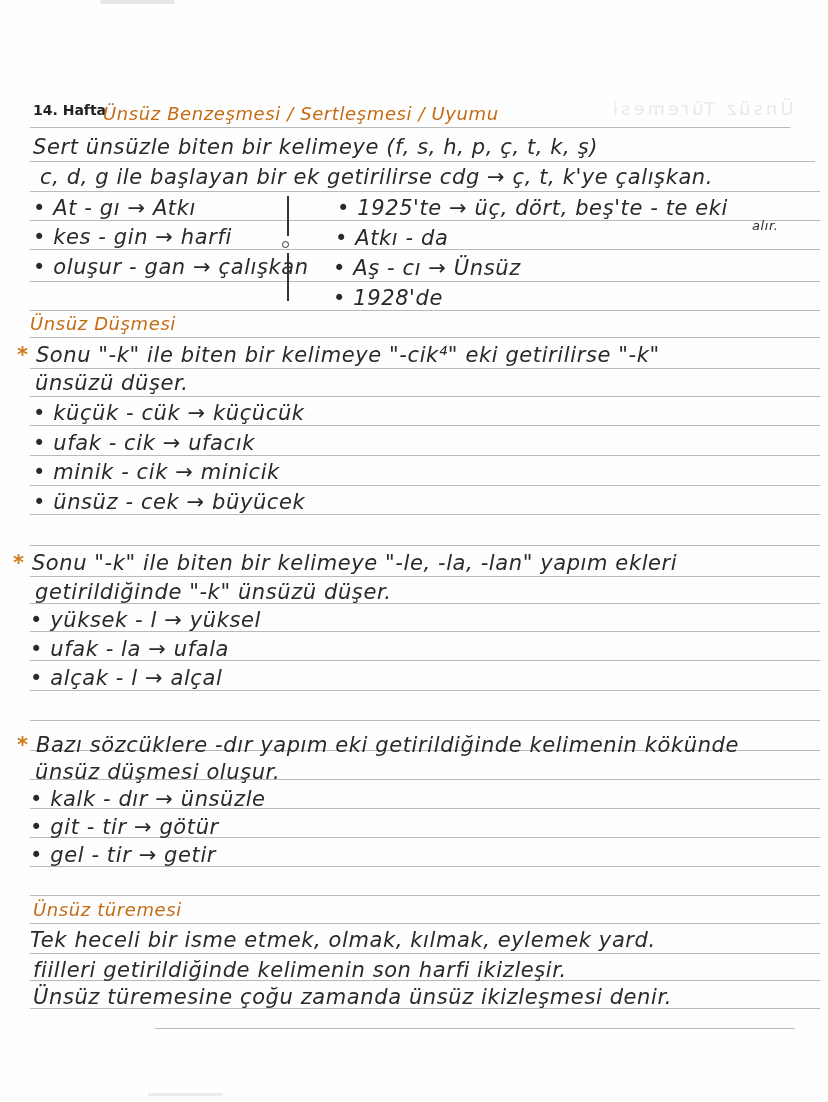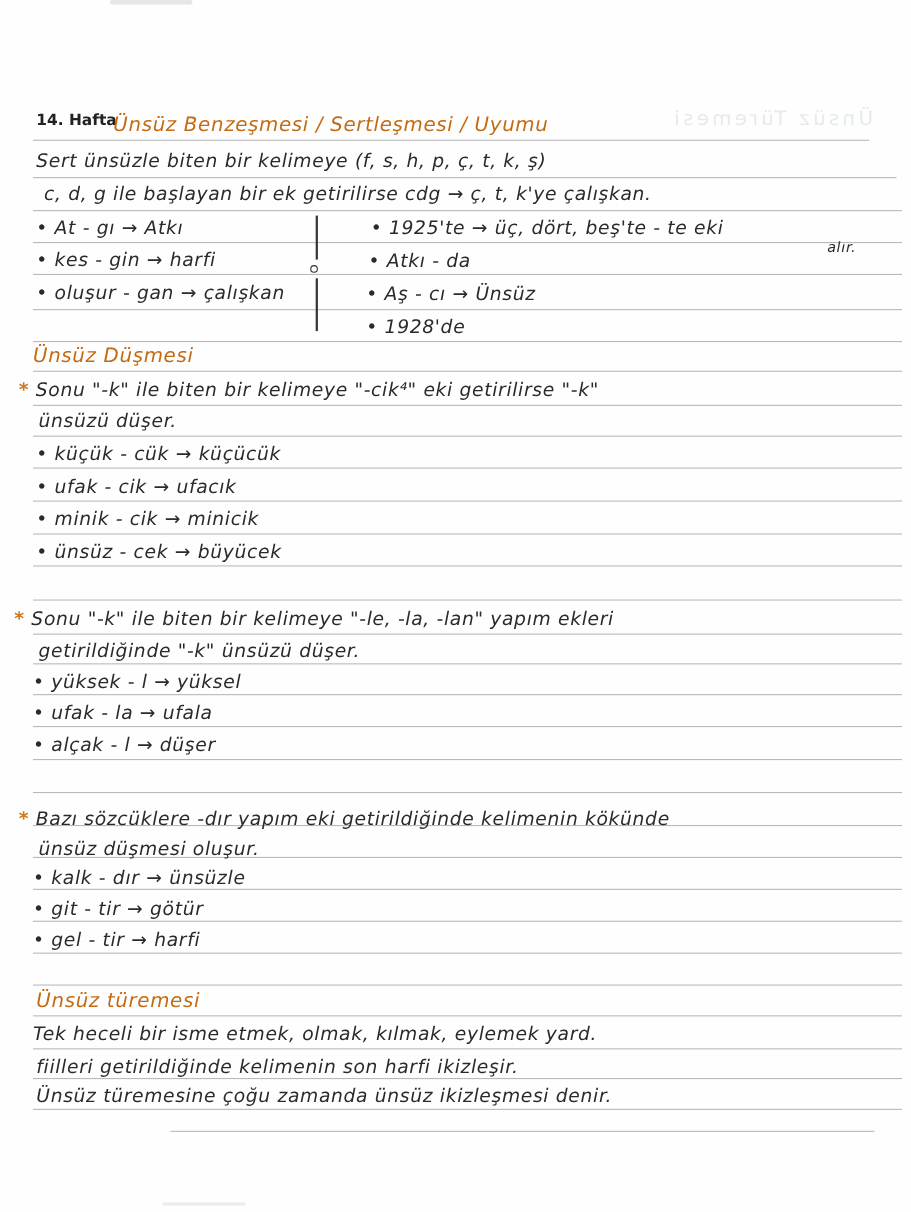--- a/index.html
+++ b/index.html
@@ -23,21 +23,21 @@
       position: absolute; left: 610px; top: 98px;
       font-size: 18px; color: #e4ebe8; letter-spacing: 3px;
       transform: scaleX(-1);
     }
     .rule {
       position: absolute; height: 0;
       border-top: 1px solid #b9b9b9;
     }
     .line {
       position: absolute; white-space: nowrap;
-      font-size: 17px; line-height: 20px;
+      font-size: 21px; line-height: 20px;
       letter-spacing: 0.6px;
       font-style: italic;
     }
     .orange { color: #c46a12; }
     .label-hafta {
       position: absolute; left: 33px; top: 102px;
       font-size: 14px; font-weight: bold; color: #222;
       font-style: normal;
       letter-spacing: 0;
     }
@@ -123,28 +123,28 @@
   <div class="line" style="left:33px;top:462px">• minik - cik → minicik</div>
   <div class="line" style="left:33px;top:492px">• ünsüz - cek → büyücek</div>
 
   <div class="line" style="left:13px;top:553px">
     <span class="star">*</span>
     <span>Sonu "-k" ile biten bir kelimeye "-le, -la, -lan" yapım ekleri</span>
   </div>
   <div class="line" style="left:35px;top:582px">getirildiğinde "-k" ünsüzü düşer.</div>
   <div class="line" style="left:30px;top:610px">• yüksek - l → yüksel</div>
   <div class="line" style="left:30px;top:639px">• ufak - la → ufala</div>
-  <div class="line" style="left:30px;top:668px">• alçak - l → düşer</div>
+  <div class="line" style="left:30px;top:668px">• alçak - l → alçal</div>
 
   <div class="line" style="left:17px;top:735px">
     <span class="star">*</span>
     <span>Bazı sözcüklere -dır yapım eki getirildiğinde kelimenin kökünde</span>
   </div>
   <div class="line" style="left:35px;top:762px">ünsüz düşmesi oluşur.</div>
   <div class="line" style="left:30px;top:789px">• kalk - dır → ünsüzle</div>
   <div class="line" style="left:30px;top:817px">• git - tir → götür</div>
-  <div class="line" style="left:30px;top:845px">• gel - tir → harfi</div>
+  <div class="line" style="left:30px;top:845px">• gel - tir → getir</div>
 
   <div class="line orange" style="left:33px;top:900px;font-size:18px">Ünsüz türemesi</div>
   <div class="line" style="left:30px;top:930px">Tek heceli bir isme etmek, olmak, kılmak, eylemek yard.</div>
   <div class="line" style="left:33px;top:960px">fiilleri getirildiğinde kelimenin son harfi ikizleşir.</div>
   <div class="line" style="left:33px;top:987px">Ünsüz türemesine çoğu zamanda ünsüz ikizleşmesi denir.</div>
 </div>
 
 </body></html>

